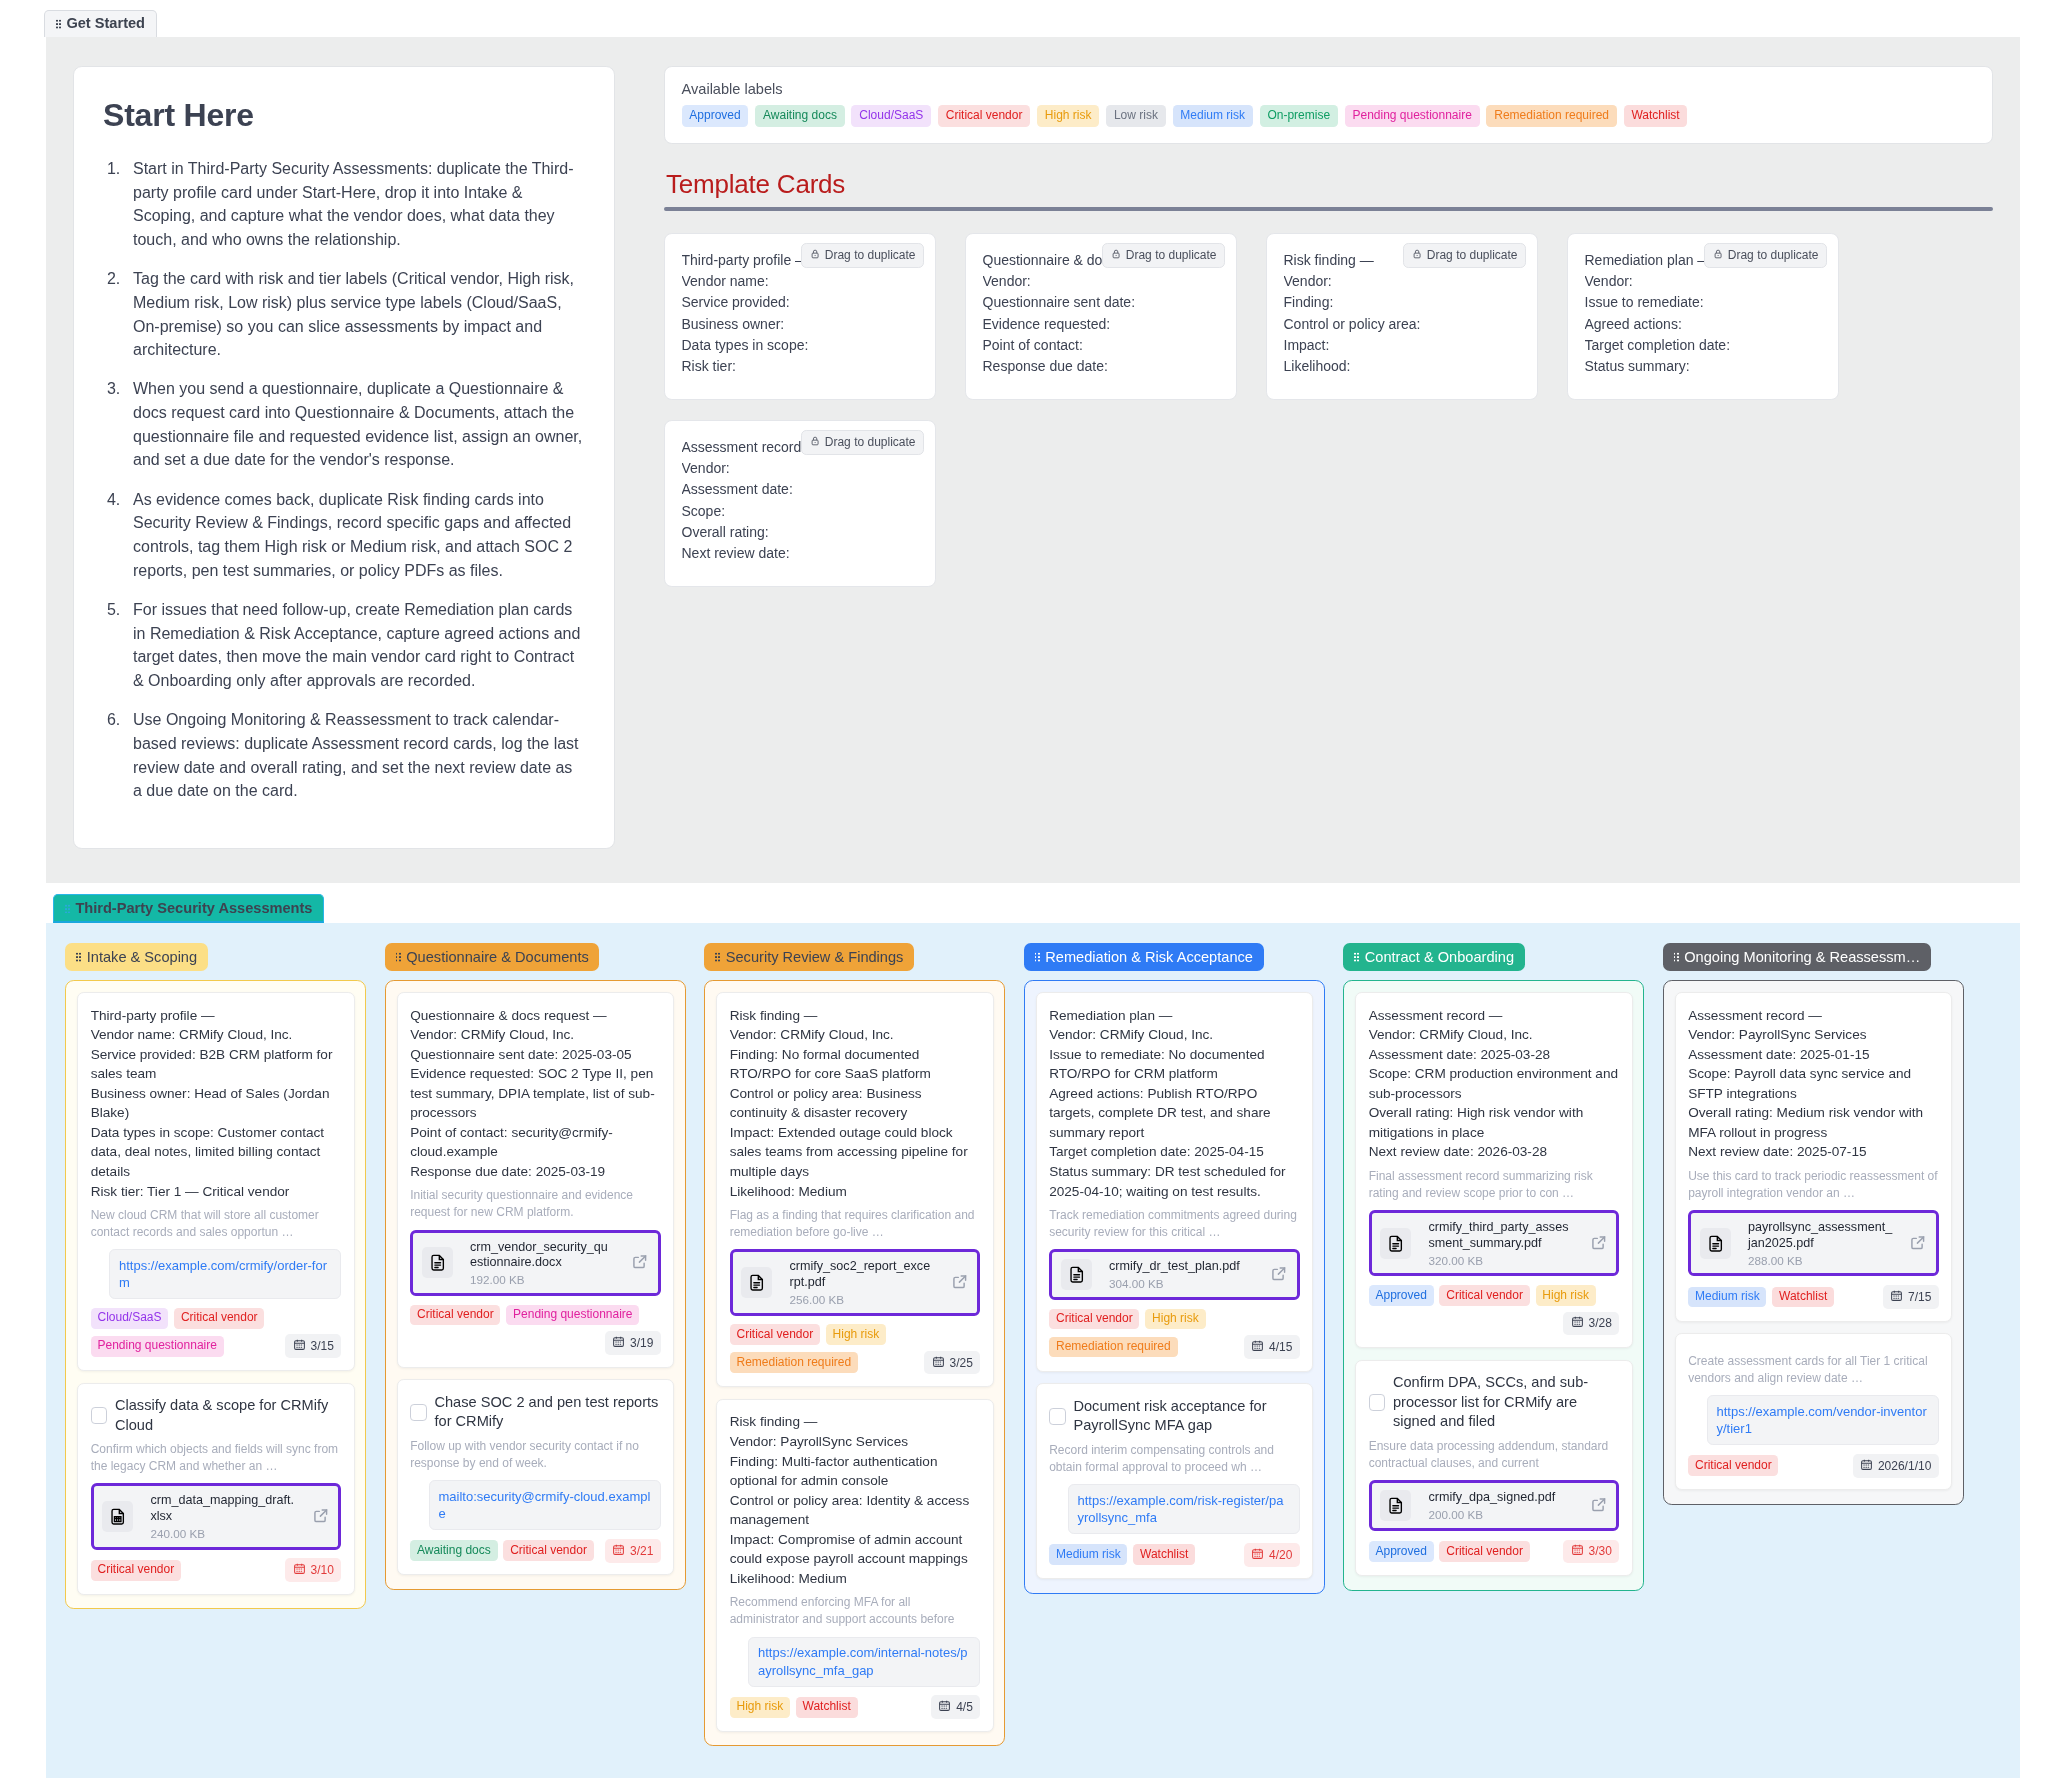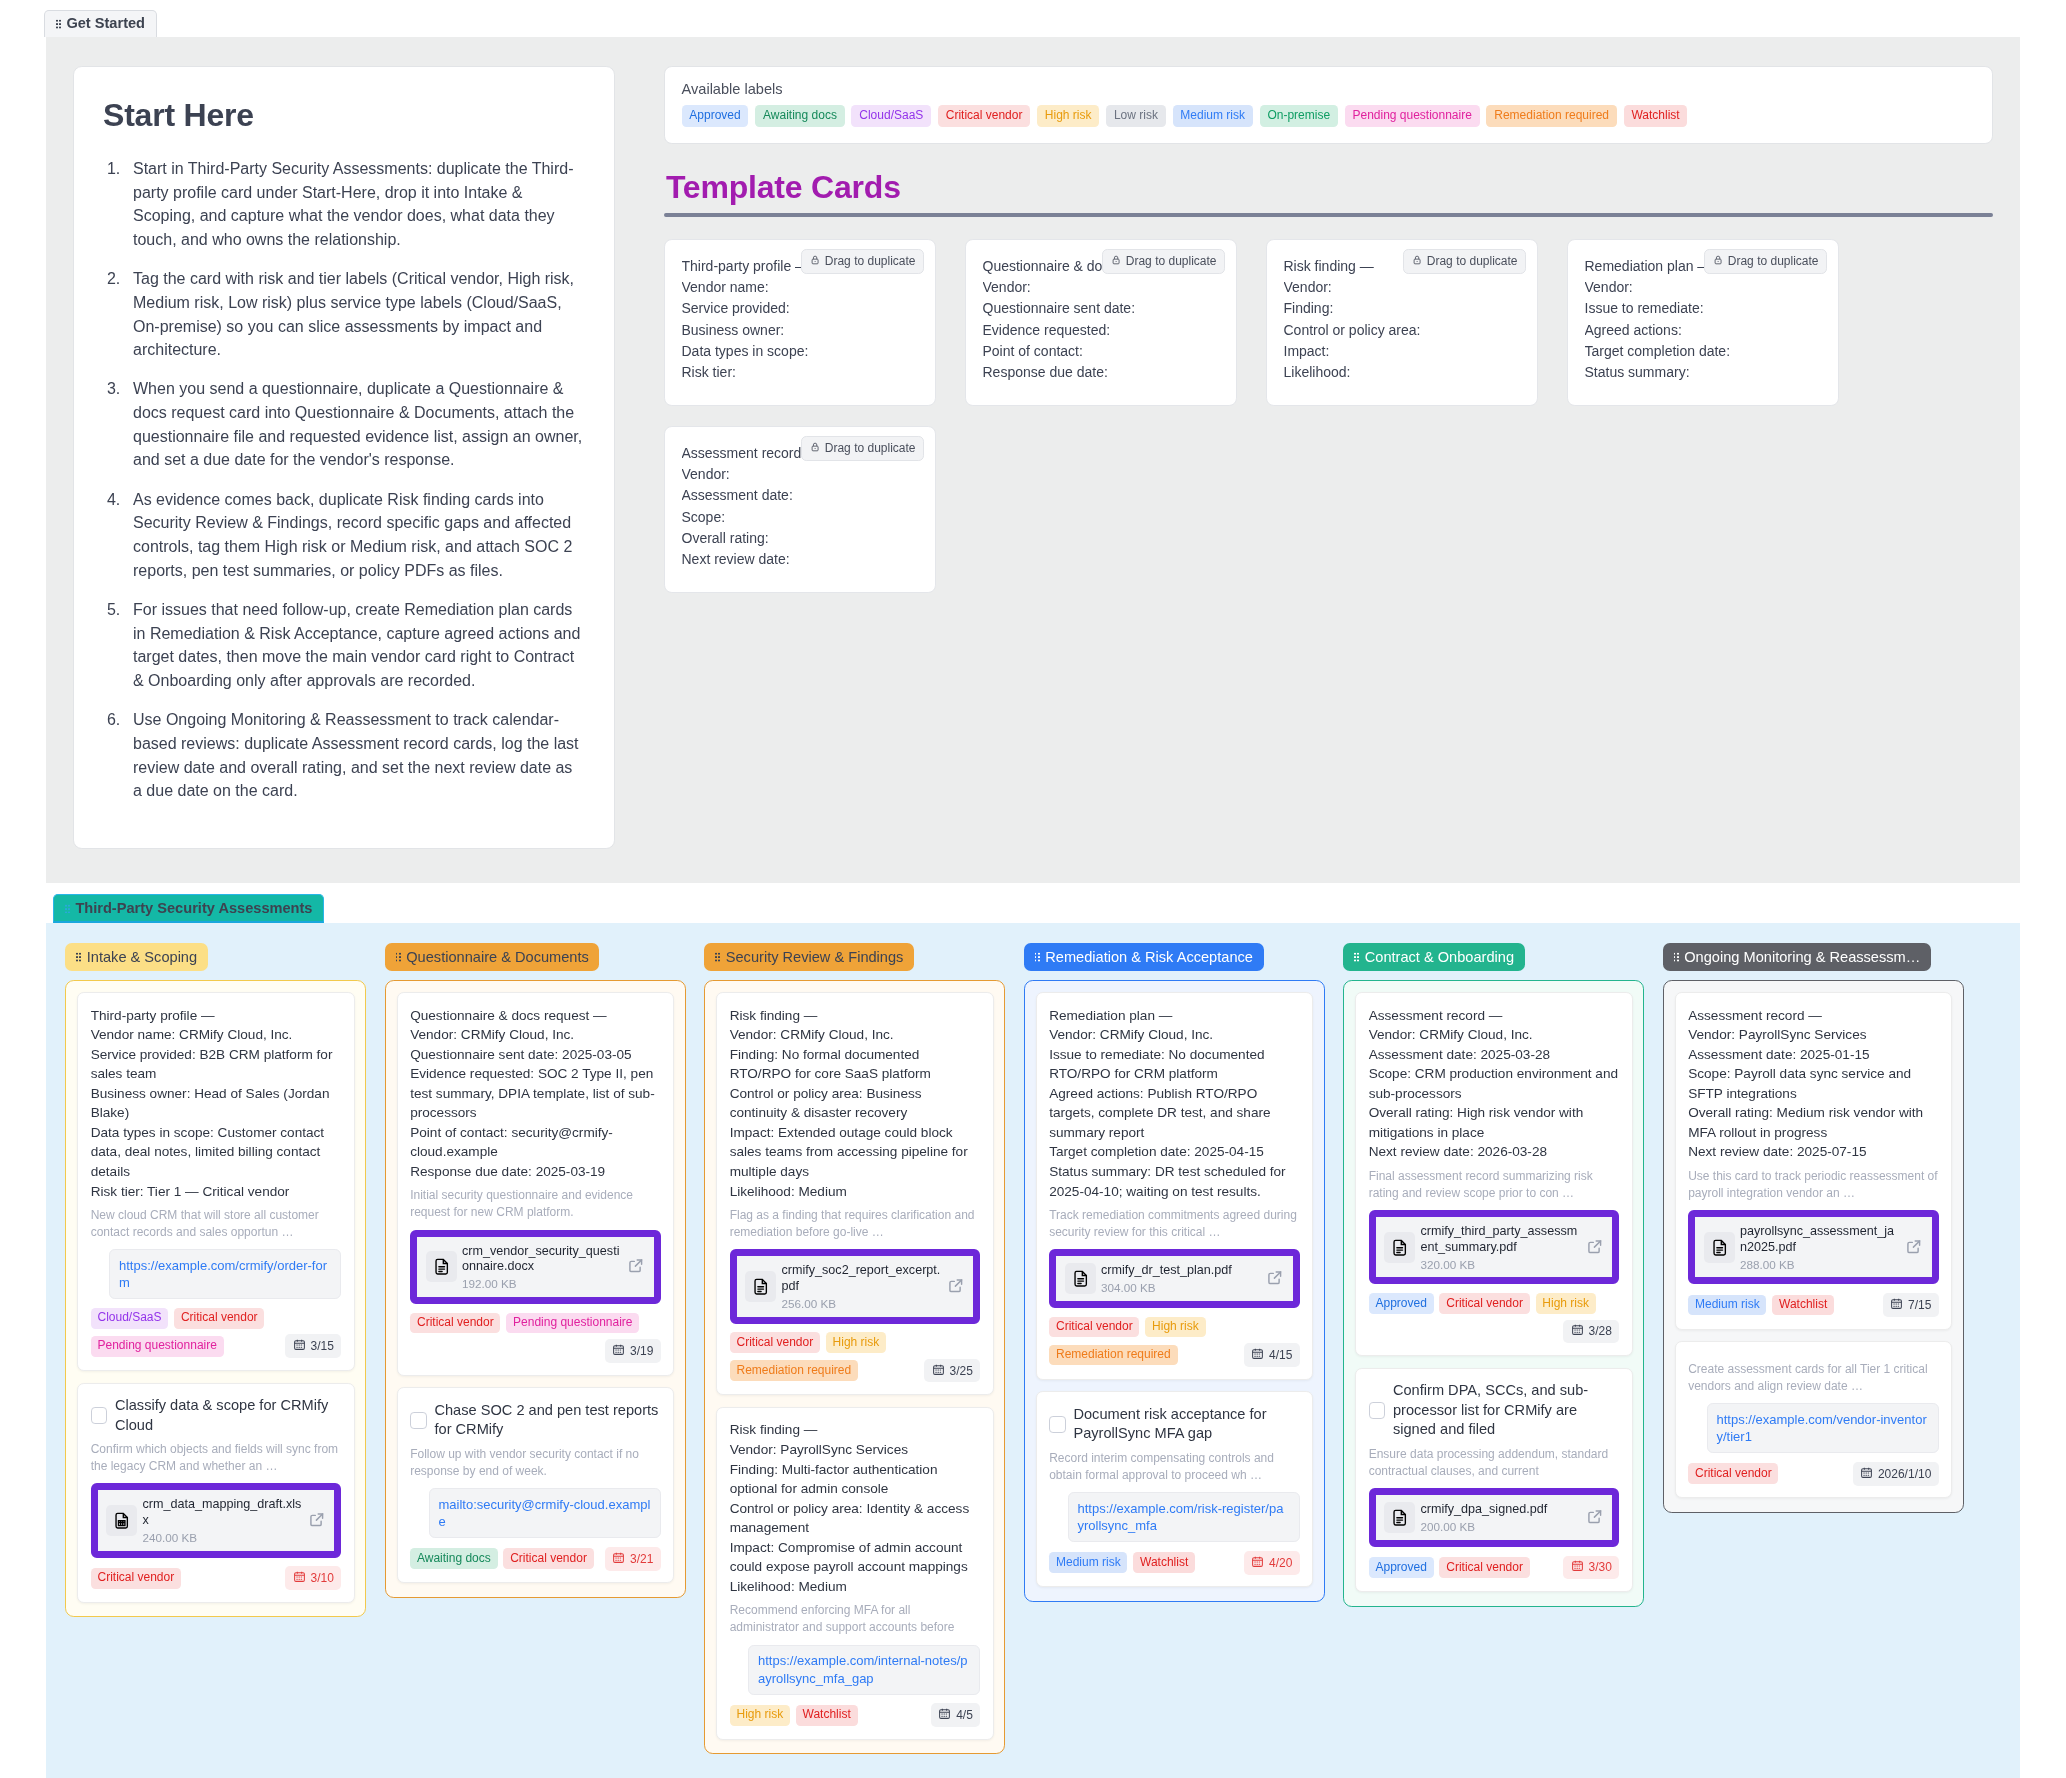--- a/index.html
+++ b/index.html
@@ -98,21 +98,21 @@
   .label-chip {
     border-radius: 4.4px;
     padding: 3.9px 7.8px;
     font-size: 12px;
     line-height: 1.15;
     white-space: nowrap;
   }
 
   
   .tmpl-title {
-    font-size: 32px; font-weight: bold; color: #a21caf;
+    font-size: 26px; font-weight: normal; color: #b91c1c;
     margin: 25px 0 7.8px 1.9px; letter-spacing: -0.2px;
   }
   .tmpl-rule { height: 3.4px; background: #7b8196; border-radius: 1.9px; margin-bottom: 22.4px; }
   .tmpl-grid { display: flex; flex-wrap: wrap; gap: 20.4px 29px; }
   .tmpl-card {
     background: #ffffff;
     border: 1px solid #e4e6ea;
     border-radius: 7.8px;
     width: 272px;
     padding: 15.6px 16.5px 21.4px 16.5px;
@@ -165,22 +165,22 @@
   .card-detail {
     font-size: 13.6px; line-height: 1.44; color: #2f3542; white-space: pre-line;
   }
   .card-title {
     font-size: 14.6px; line-height: 1.34; color: #2f3542; font-weight: 400;
   }
   .card-desc {
     font-size: 12px; line-height: 1.4; color: #a8adbb; margin-top: 5.8px;
   }
   .attach {
-    display: flex; align-items: center; gap: 5px;
-    background: #f3f4f6; border: 7px solid #6d28d9; border-radius: 5.8px;
+    display: flex; align-items: center; gap: 17px;
+    background: #f3f4f6; border: 3px solid #6d28d9; border-radius: 5.8px;
     padding: 6.8px 8.8px; margin-top: 8.8px;
   }
   .attach-ico {
     width: 31px; height: 31px; flex: 0 0 31px;
     background: #e9eaee; border-radius: 4.9px;
     display: flex; align-items: center; justify-content: center;
   }
   .attach-meta { flex: 1; min-width: 0; }
   .attach-name { font-size: 12.6px; line-height: 1.26; color: #1f2430; word-break: break-all; }
   .attach-size { font-size: 11.7px; color: #9aa0ae; margin-top: 1.9px; }

